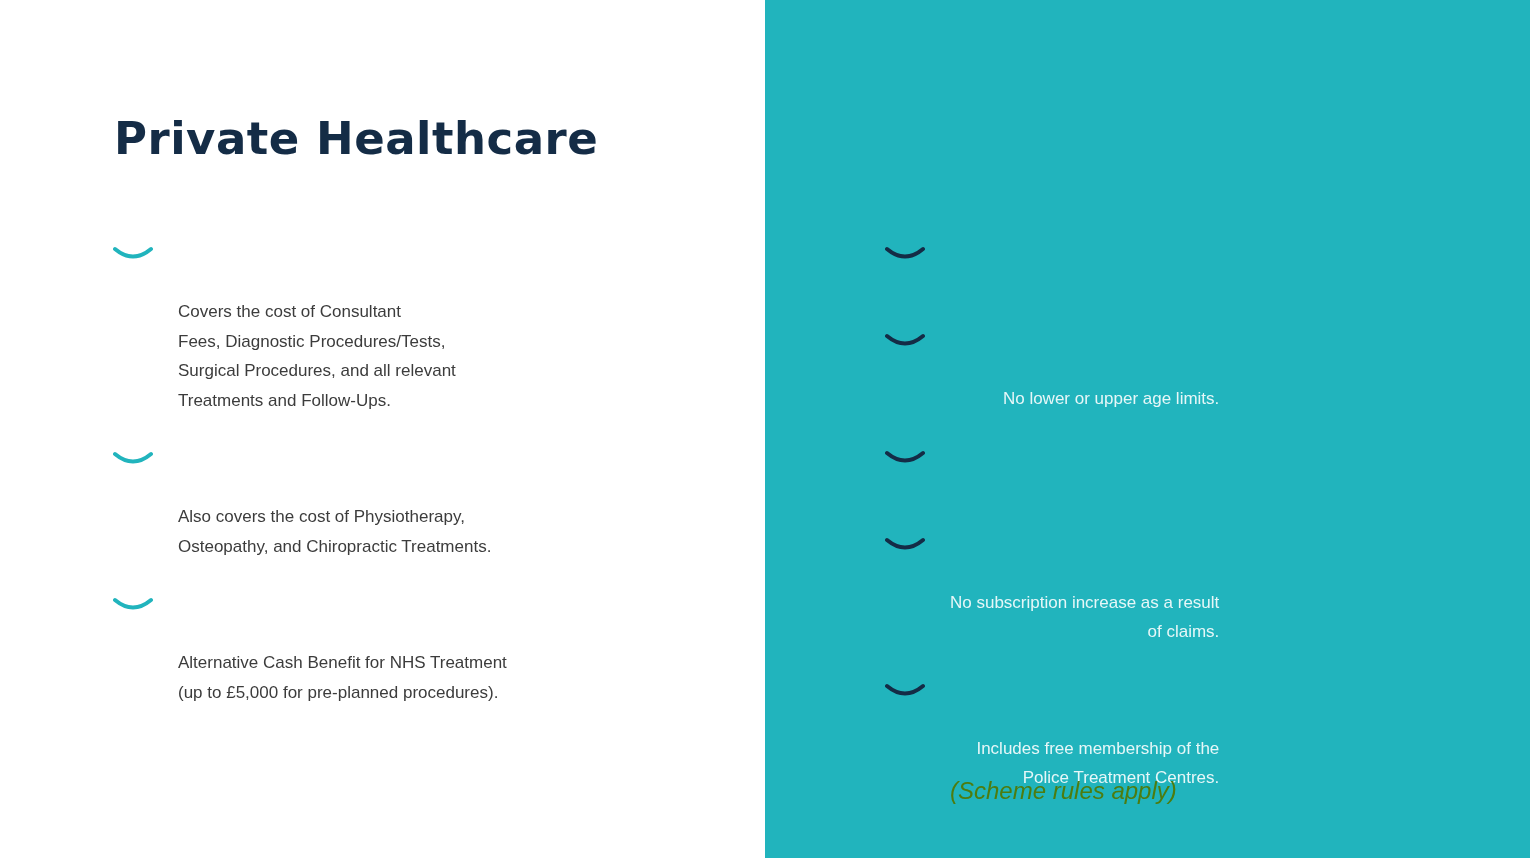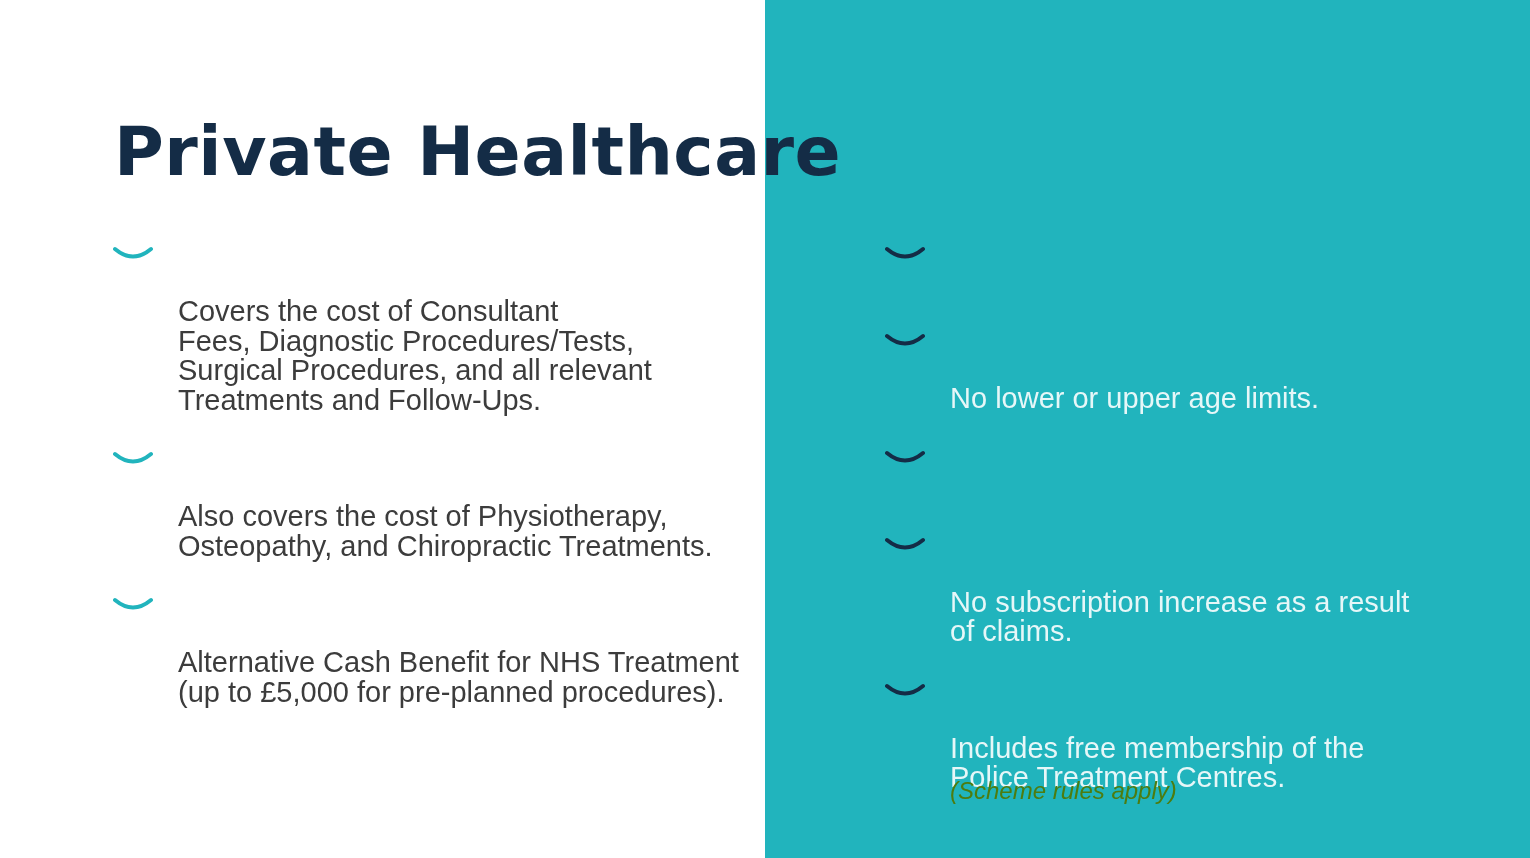--- a/index.html
+++ b/index.html
@@ -3,31 +3,31 @@
 <meta charset="utf-8">
 <style>
   * { margin: 0; padding: 0; box-sizing: border-box; }
   html, body { width: 1530px; height: 858px; overflow: hidden; background: #ffffff; }
   body { position: relative; font-family: "Liberation Sans", "DejaVu Sans", sans-serif; }
   .left-panel { position: absolute; left: 0; top: 0; width: 765px; height: 858px; background: #ffffff; }
   .right-panel { position: absolute; left: 765px; top: 0; width: 765px; height: 858px; background: #21b4bd; }
   .title {
     position: absolute; left: 114px; top: 112px;
     font-family: "DejaVu Sans", sans-serif; font-weight: bold;
-    font-size: 68px; color: #142c46; letter-spacing: 0.5px; white-space: nowrap;
+    font-size: 45px; color: #142c46; letter-spacing: 0.5px; white-space: nowrap;
   }
   .list { position: absolute; list-style: none; }
   .list.left { left: 112px; top: 238px; }
   .list.right { left: 884px; top: 238px; }
-  .item { position: relative; padding-left: 66px; font-size: 29px; line-height: 29.5px; white-space: pre-line; }
+  .item { position: relative; padding-left: 66px; font-size: 17px; line-height: 29.5px; white-space: pre-line; }
   .list.left .item { color: #3c3c3c; }
   .list.right .item { color: #e6f7f8; }
   .item .bullet { position: absolute; left: 0; top: 7px; width: 42px; height: 16px; }
   .list.left .item + .item { margin-top: 28px; }
-  .list.right .item + .item { margin-top: 28px; }
+  .list.right .item + .item { margin-top: 28px; text-align: right; }
   .list.right .item.single + .item { margin-top: 28px; }
   .footnote {
     position: absolute; left: 950px; top: 777px;
     font-style: italic; font-size: 24px; color: #4d7c0f;
   }
 </style>
 </head>
 <body>
 
 <div class="left-panel"></div>

